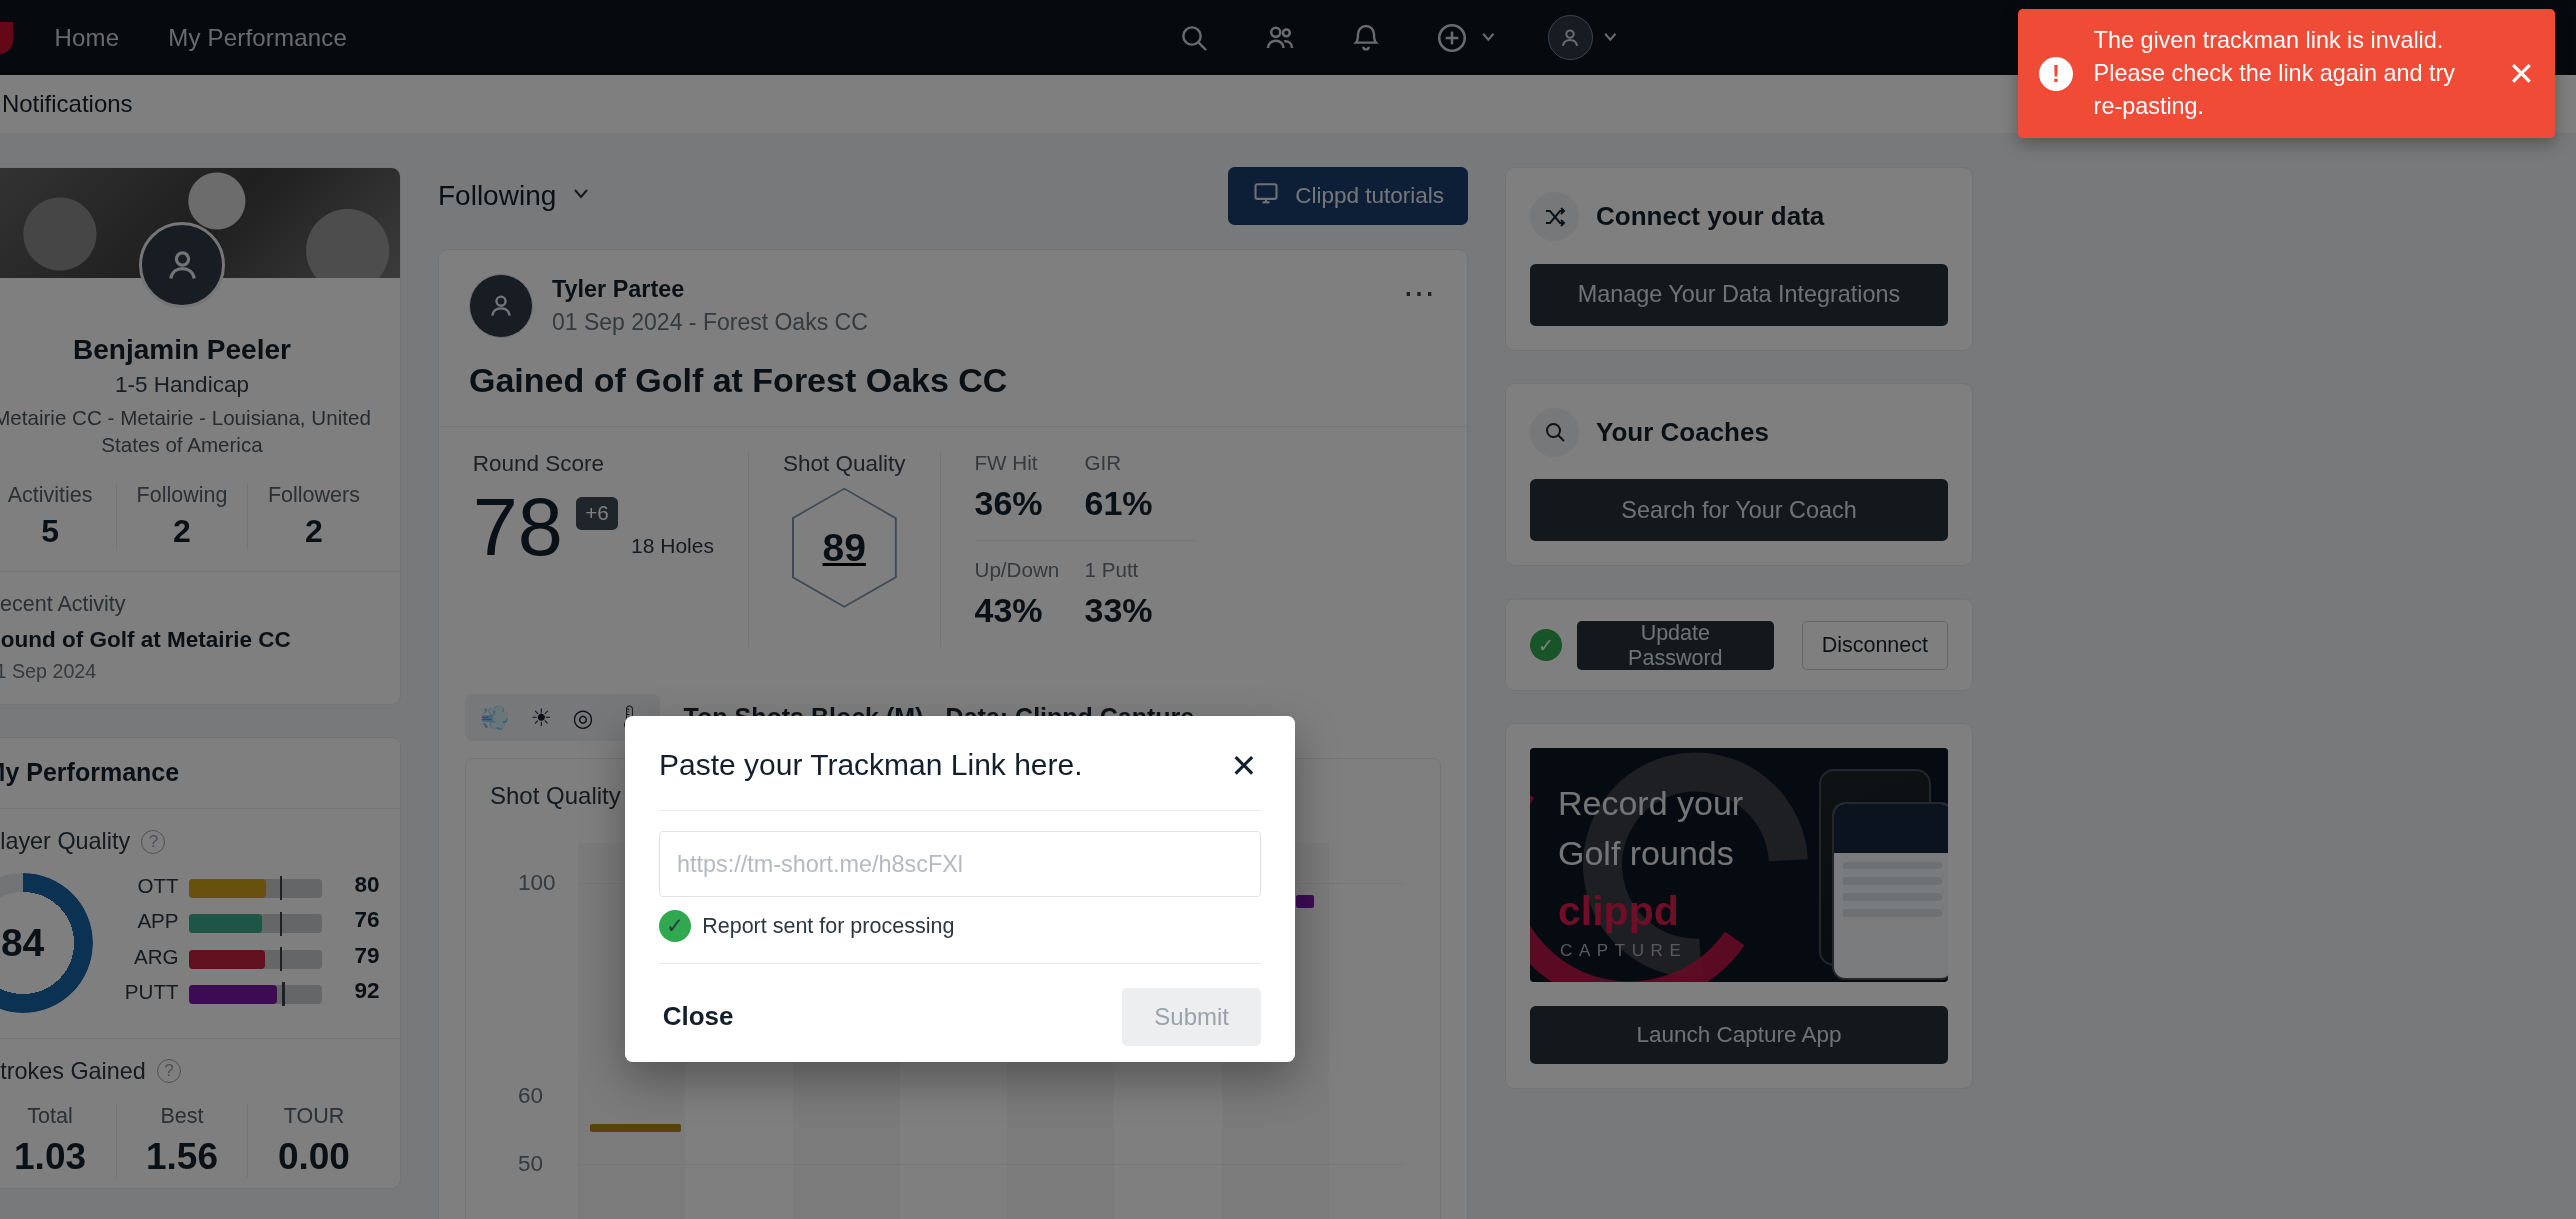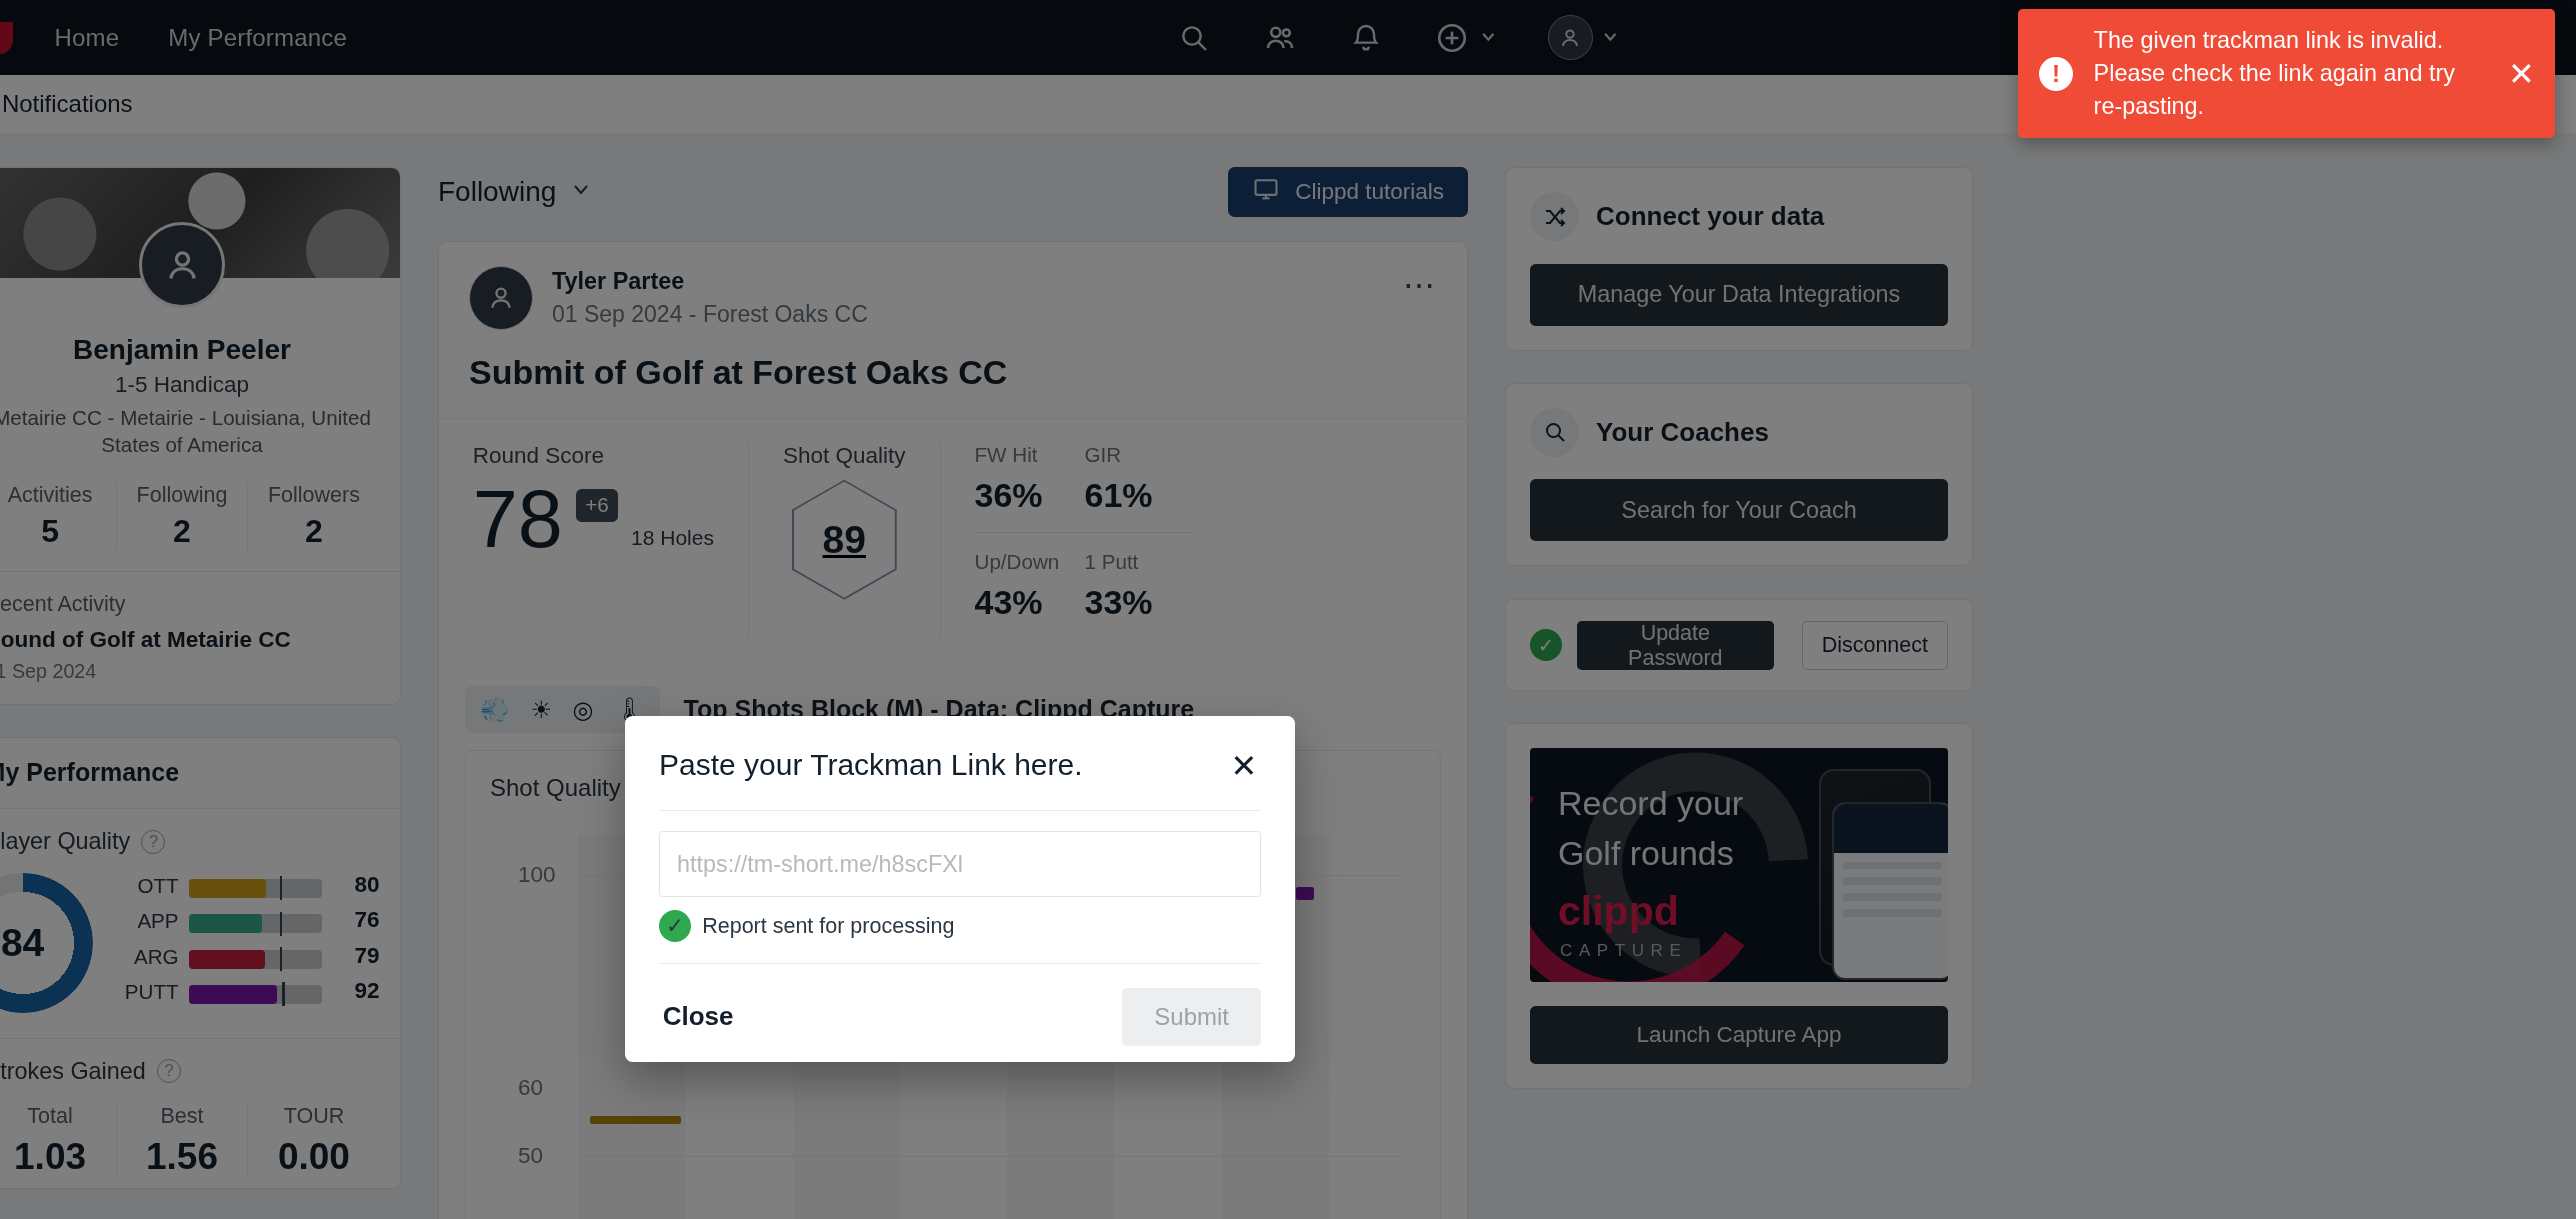--- a/index.html
+++ b/index.html
@@ -131,21 +131,21 @@
   .sg-l { font-size: 21.5px; color: #55606a; }
   .sg-v { font-size: 37px; font-weight: 700; color: #13202c; margin-top: 7.5px; }
 
   
   .col-center { width: 1030px; flex: none; }
   .center-head { display: flex; align-items: center; margin-bottom: 24px; }
   .following { display: flex; align-items: center; gap: 13px; cursor: pointer; }
   .following span { font-size: 28px; color: #13202c; }
   .tut-btn {
     margin-left: auto; background: #1b3e6f; color: #e9edf3; border: 0; border-radius: 6.6px;
-    height: 50px; padding: 0 24px; display: flex; align-items: center; gap: 15px;
+    height: 58px; padding: 0 24px; display: flex; align-items: center; gap: 15px;
     font-size: 22.5px; cursor: pointer;
   }
   .feed-card { background: #fff; border: 0.9px solid #e3e7eb; border-radius: 9.4px; }
   .feed-top { display: flex; align-items: center; padding: 24px 30px 0; }
   .feed-av {
     width: 64px; height: 64px; border-radius: 50%; background: #2f3a45;
     border: 1.9px solid #dfe3e7; display: flex; align-items: center; justify-content: center; flex: none;
   }
   .feed-who { margin-left: 19px; }
   .feed-name { font-size: 23.4px; font-weight: 700; color: #13202c; }
@@ -530,21 +530,21 @@
                   <path d="M5.5 19.2c.6-3.6 3.3-5.4 6.5-5.4s5.9 1.8 6.5 5.4"></path>
               </svg>
             </div>
             <div class="feed-who">
               <div class="feed-name">Tyler Partee</div>
               <div class="feed-sub">01 Sep 2024 - Forest Oaks CC</div>
             </div>
             <div class="feed-more">⋯</div>
           </div>
 
-          <div class="feed-title">Submit of Golf at Forest Oaks CC</div>
+          <div class="feed-title">Gained of Golf at Forest Oaks CC</div>
 
           <div class="feed-stats">
             <div class="fs-block">
               <div class="fs-lab">Round Score</div>
               <div class="fs-score">
                 <div class="fs-big">78</div>
                 <div class="fs-badge">+6</div>
                 <div class="fs-holes">18 Holes</div>
               </div>
             </div>

